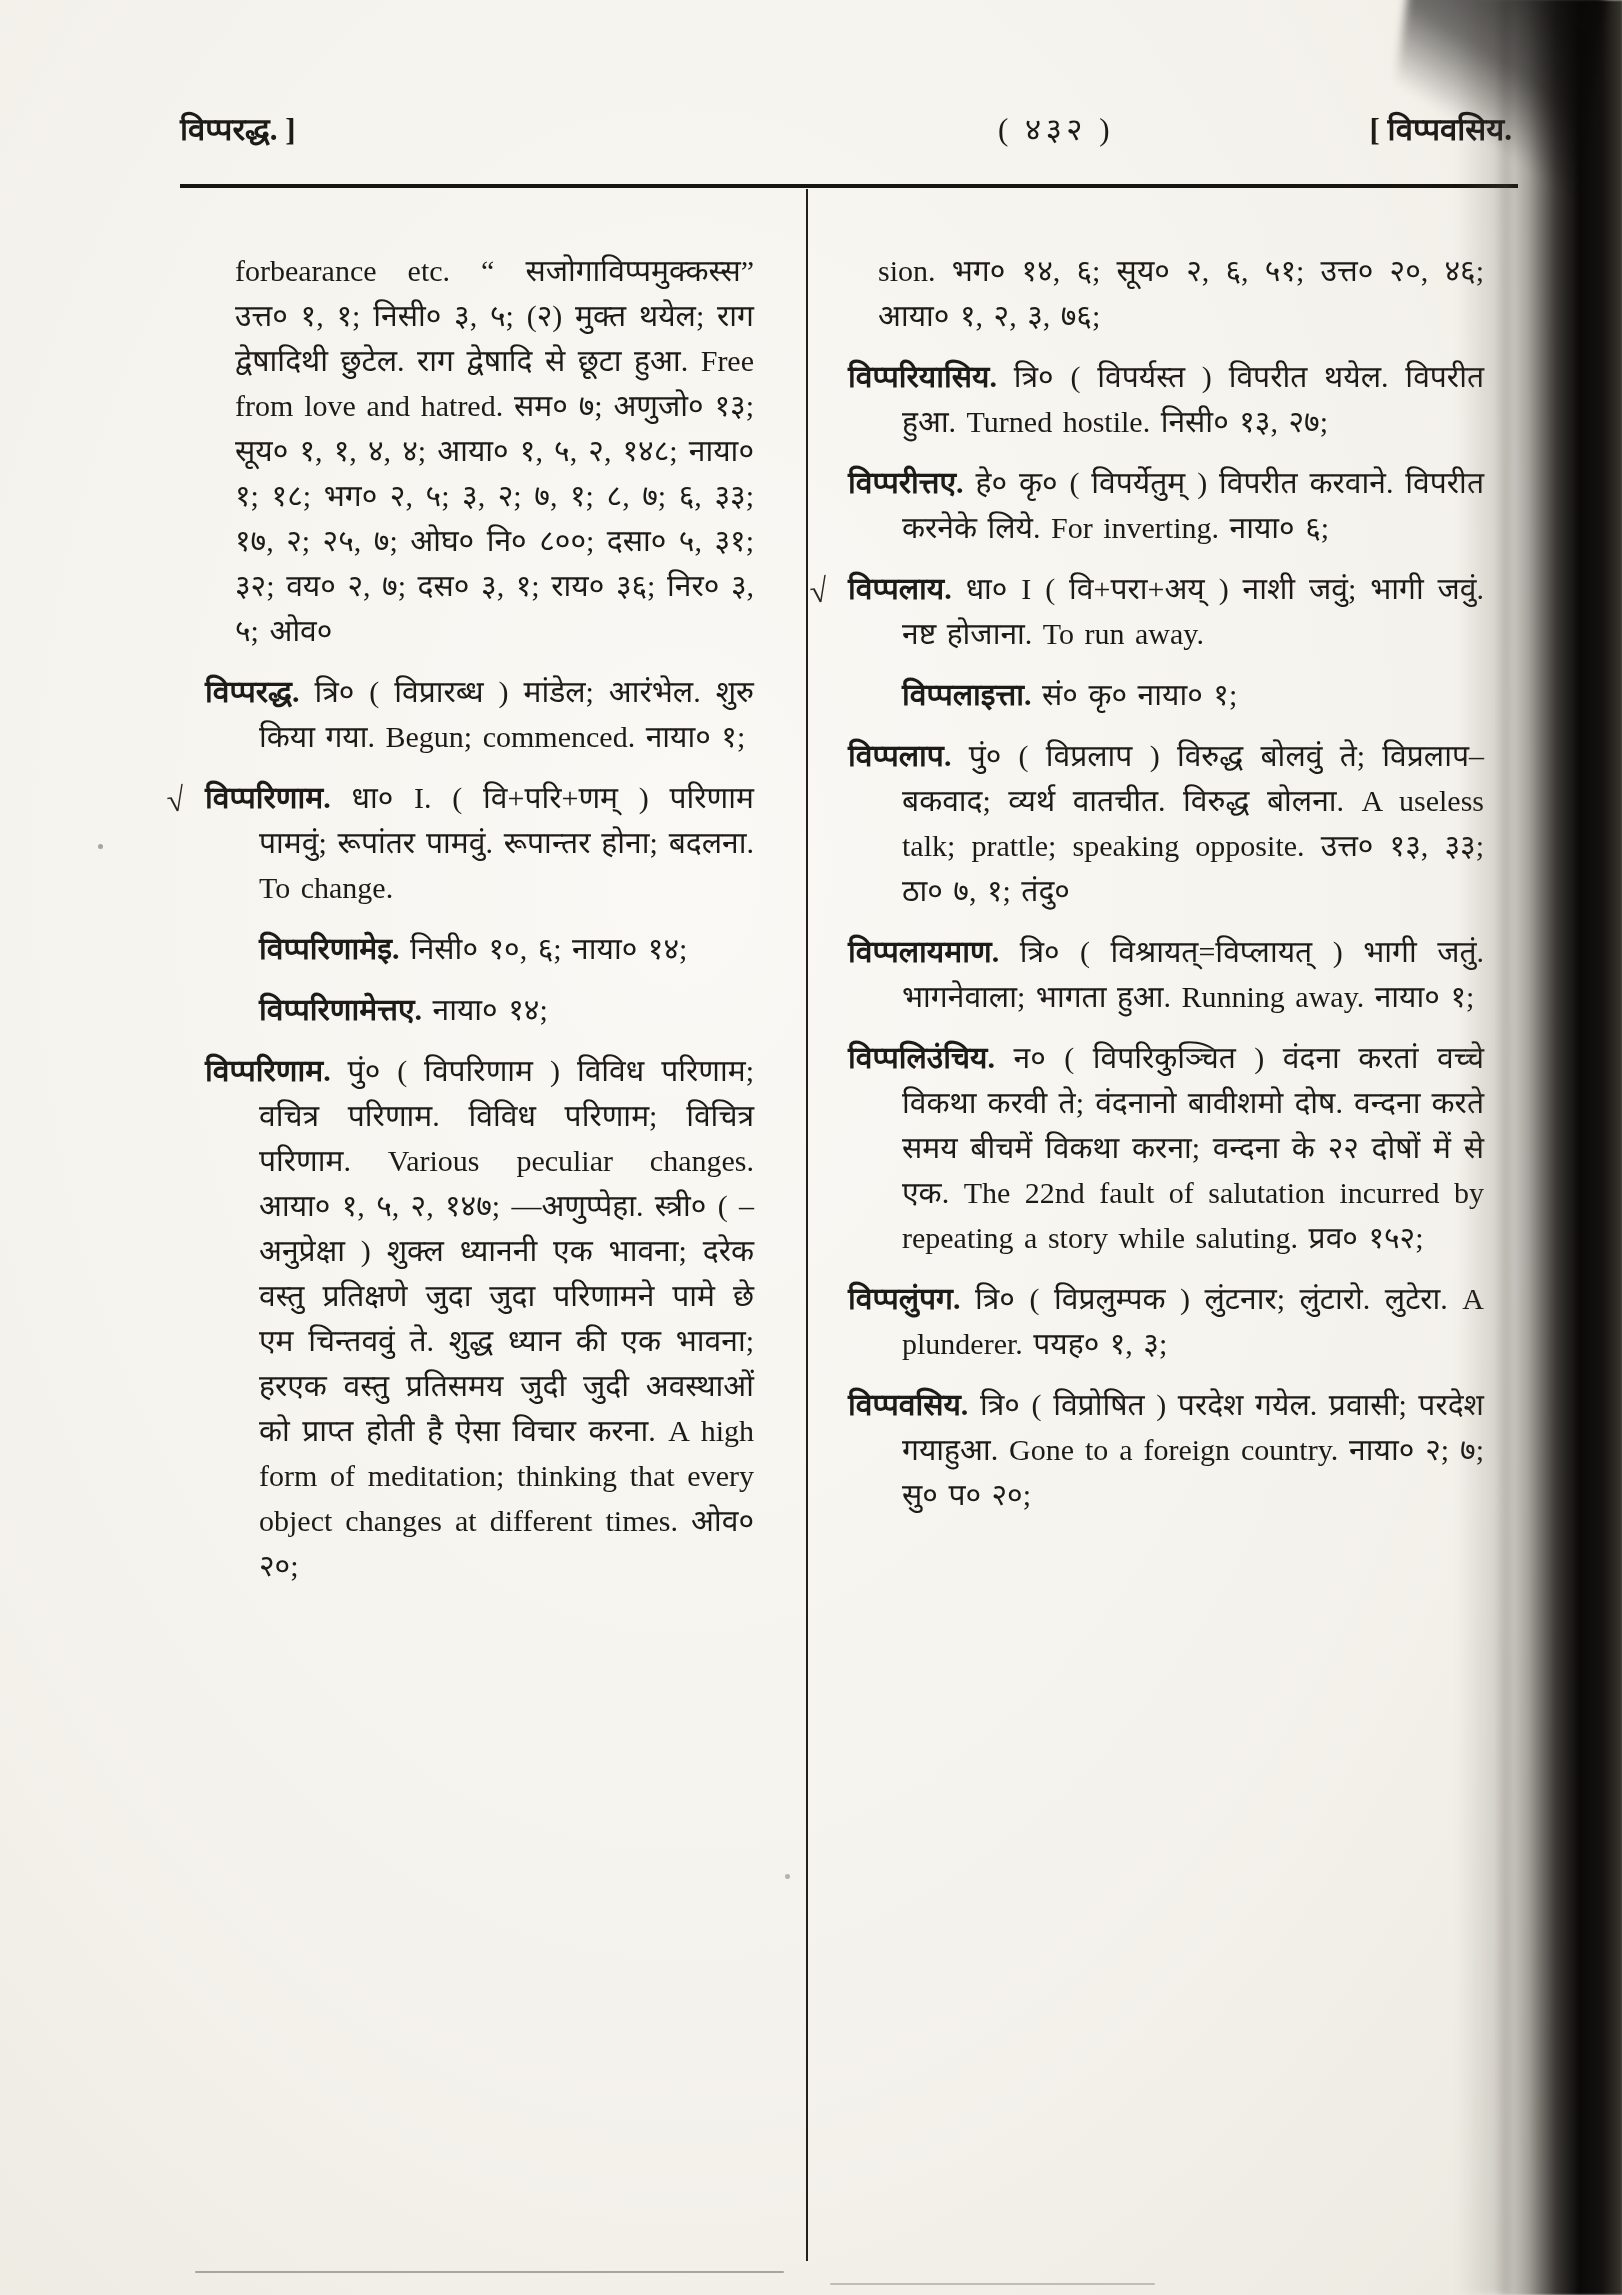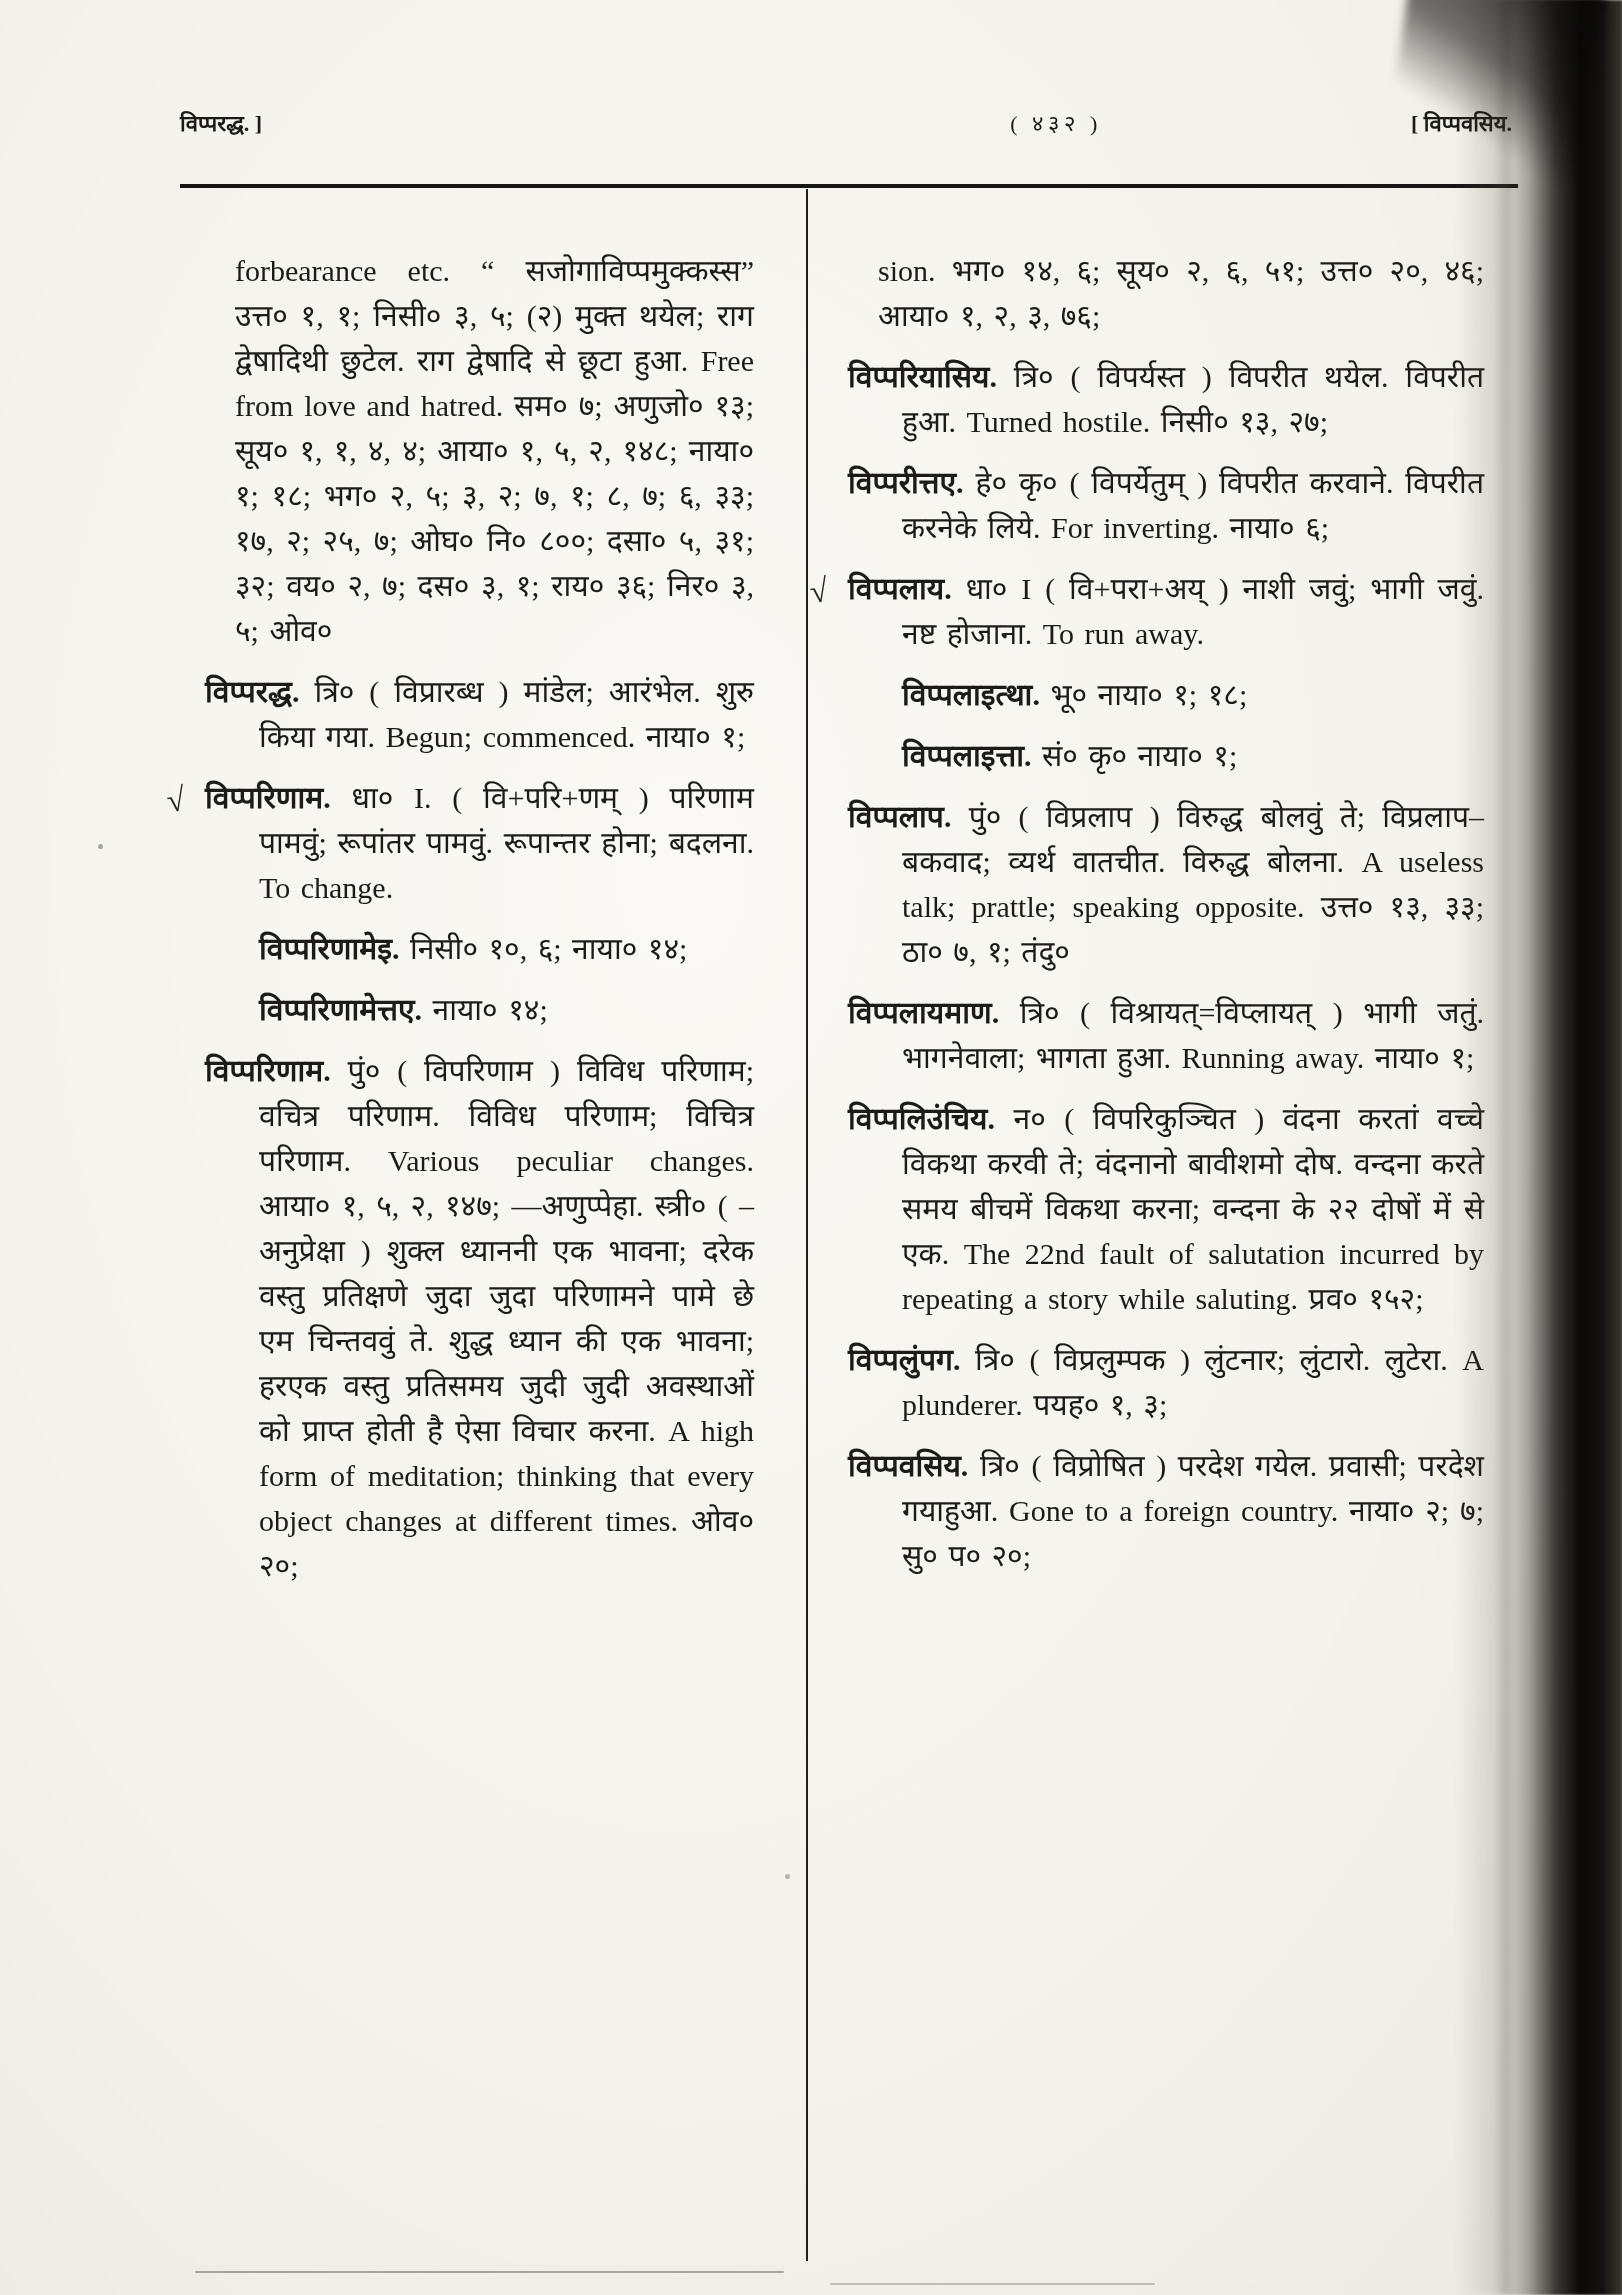--- a/index.html
+++ b/index.html
@@ -10,21 +10,21 @@
     overflow:hidden;
   }
   .page{
     position:relative;
     width:1623px;height:2295px;
     background:radial-gradient(ellipse at 42% 38%, #fbf9f5 0%, #f4f2ec 60%, #ebe8df 100%);
     color:#1d1b18;
     overflow:hidden;
   }
   
-  .header{position:absolute;top:107px;left:180px;right:111px;height:45px;font-size:22px;}
+  .header{position:absolute;top:107px;left:180px;right:111px;height:45px;font-size:31px;}
   .header .hleft{position:absolute;left:0;top:0;font-weight:700;}
   .header .hcenter{position:absolute;left:876px;transform:translateX(-50%);top:0;letter-spacing:4.5px;}
   .header .hright{position:absolute;right:0;top:0;font-weight:700;}
   .header-rule{position:absolute;top:184px;left:180px;width:1338px;height:3.8px;background:#171512;}
   
   .col-divider{position:absolute;top:189px;left:806px;width:2.3px;height:2072px;background:#23201c;}
   .column{position:absolute;top:232px;font-size:30px;line-height:45px;text-align:justify;}
   .column.left{left:189px;width:581px;}
   .column.right{left:832px;width:668px;}
   .para{margin:16px;position:relative;word-spacing:3px;}
@@ -92,21 +92,20 @@
       <p class="para entry"><span class="mark">√</span><span class="head">विप्परिणाम. </span><span class="body">धा० I. ( वि+परि+णम् ) परिणाम पामवुं; रूपांतर पामवुं. रूपान्तर होना; बदलना. To change.</span></p>
       <p class="para sub"><span class="head">विप्परिणामेइ. </span><span class="body">निसी० १०, ६; नाया० १४;</span></p>
       <p class="para sub"><span class="head">विप्परिणामेत्तए. </span><span class="body">नाया० १४;</span></p>
       <p class="para entry"><span class="head">विप्परिणाम. </span><span class="body">पुं० ( विपरिणाम ) विविध परिणाम; वचित्र परिणाम. विविध परिणाम; विचित्र परिणाम. Various peculiar changes. आया० १, ५, २, १४७; —अणुप्पेहा. स्त्री० ( –अनुप्रेक्षा ) शुक्ल ध्याननी एक भावना; दरेक वस्तु प्रतिक्षणे जुदा जुदा परिणामने पामे छे एम चिन्तववुं ते. शुद्ध ध्यान की एक भावना; हरएक वस्तु प्रतिसमय जुदी जुदी अवस्थाओं को प्राप्त होती है ऐसा विचार करना. A high form of meditation; thinking that every object changes at different times. ओव० २०;</span></p>
     </div>
   <div class="column right">
       <p class="para cont"><span class="body">sion. भग० १४, ६; सूय० २, ६, ५१; उत्त० २०, ४६; आया० १, २, ३, ७६;</span></p>
       <p class="para entry"><span class="head">विप्परियासिय. </span><span class="body">त्रि० ( विपर्यस्त ) विपरीत थयेल. विपरीत हुआ. Turned hostile. निसी० १३, २७;</span></p>
       <p class="para entry"><span class="head">विप्परीत्तए. </span><span class="body">हे० कृ० ( विपर्येतुम् ) विपरीत करवाने. विपरीत करनेके लिये. For inverting. नाया० ६;</span></p>
       <p class="para entry"><span class="mark">√</span><span class="head">विप्पलाय. </span><span class="body">धा० I ( वि+परा+अय् ) नाशी जवुं; भागी जवुं. नष्ट होजाना. To run away.</span></p>
-      <p class="para sub"><span class="head">विप्पलाइत्था. </span><span class="body">भू० नाया० १; १८;</span></p>
       <p class="para sub"><span class="head">विप्पलाइत्ता. </span><span class="body">सं० कृ० नाया० १;</span></p>
       <p class="para entry"><span class="head">विप्पलाप. </span><span class="body">पुं० ( विप्रलाप ) विरुद्ध बोलवुं ते; विप्रलाप–बकवाद; व्यर्थ वातचीत. विरुद्ध बोलना. A useless talk; prattle; speaking opposite. उत्त० १३, ३३; ठा० ७, १; तंदु०</span></p>
       <p class="para entry"><span class="head">विप्पलायमाण. </span><span class="body">त्रि० ( विश्रायत्=विप्लायत् ) भागी जतुं. भागनेवाला; भागता हुआ. Running away. नाया० १;</span></p>
       <p class="para entry"><span class="head">विप्पलिउंचिय. </span><span class="body">न० ( विपरिकुञ्चित ) वंदना करतां वच्चे विकथा करवी ते; वंदनानो बावीशमो दोष. वन्दना करते समय बीचमें विकथा करना; वन्दना के २२ दोषों में से एक. The 22nd fault of salutation incurred by repeating a story while saluting. प्रव० १५२;</span></p>
       <p class="para entry"><span class="head">विप्पलुंपग. </span><span class="body">त्रि० ( विप्रलुम्पक ) लुंटनार; लुंटारो. लुटेरा. A plunderer. पयह० १, ३;</span></p>
       <p class="para entry"><span class="head">विप्पवसिय. </span><span class="body">त्रि० ( विप्रोषित ) परदेश गयेल. प्रवासी; परदेश गयाहुआ. Gone to a foreign country. नाया० २; ७; सु० प० २०;</span></p>
     </div>
 
   <div class="scan-edge-soft"></div>
   <div class="scan-band"></div>

